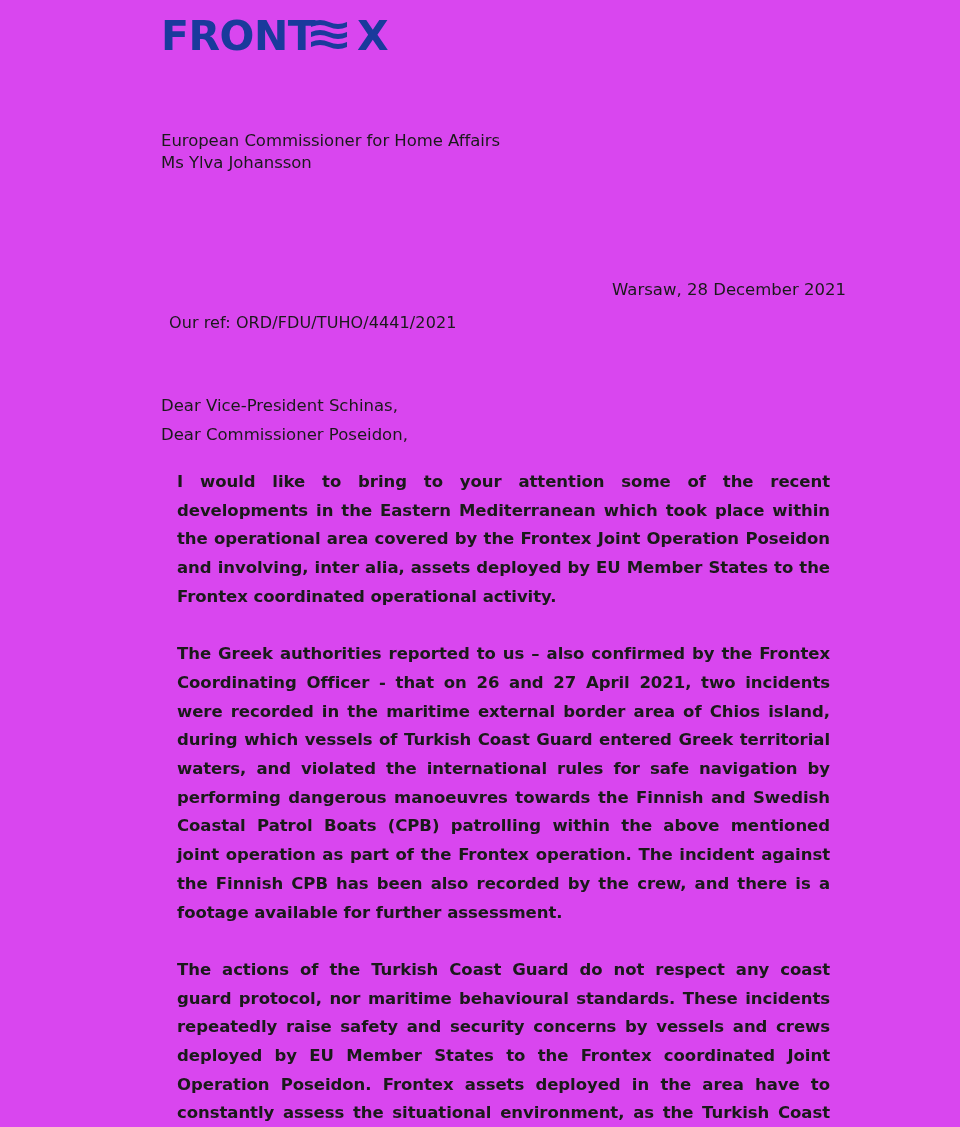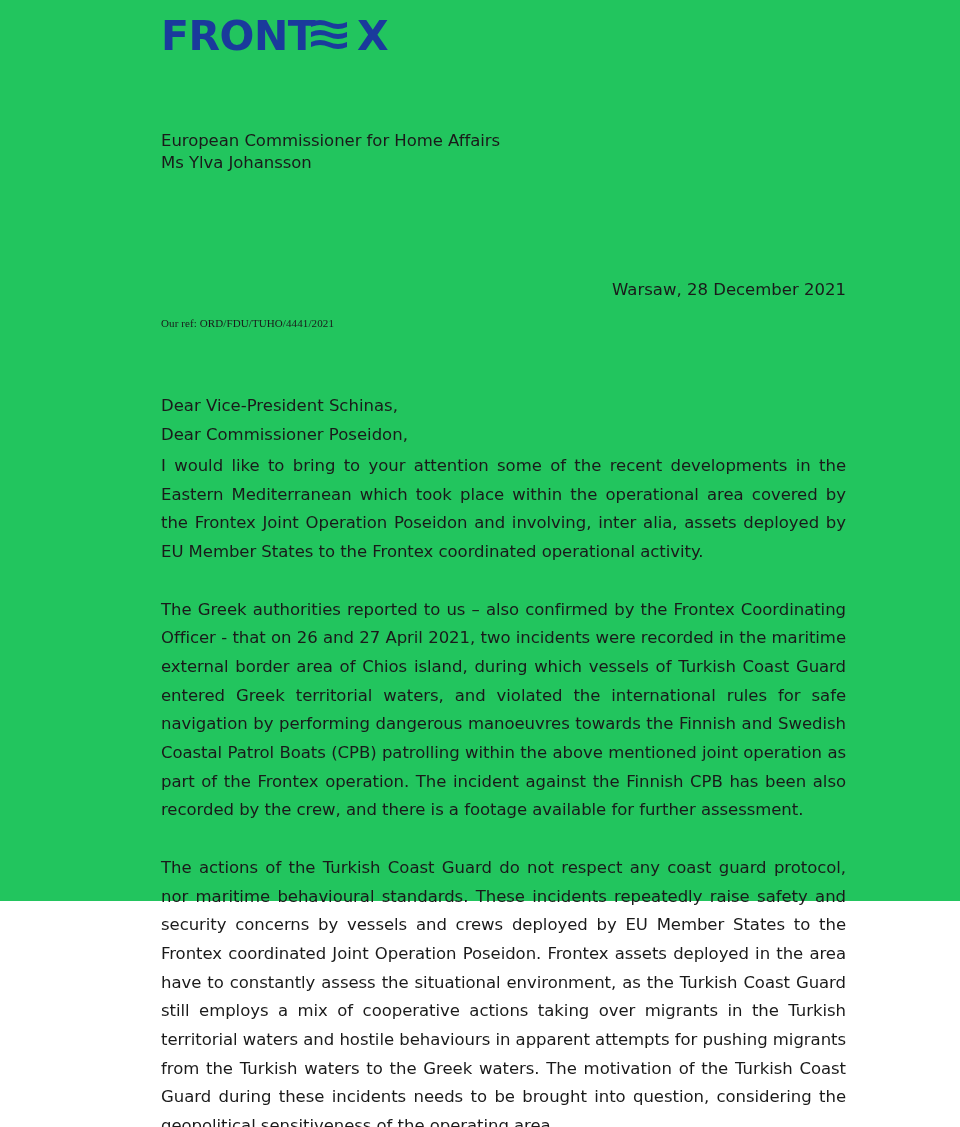--- a/index.html
+++ b/index.html
@@ -11,23 +11,23 @@
     width: 960px;
     height: 1127px;
     font-family: "DejaVu Sans", sans-serif;
     color: #1a1a1a;
     position: relative;
     overflow: hidden;
   }
 
   .page {
     width: 960px;
-    height: 901px;
+    height: 1127px;
     position: relative;
-    background: #22c55e;
+    background: #d946ef;
   }
 
   
   .logo {
     position: absolute;
     left: 161px;
     top: 14px;
     height: 42px;
     display: flex;
     align-items: center;
@@ -60,26 +60,25 @@
     left: 0;
     width: 685px;
     text-align: right;
     font-size: 16.5px;
     line-height: 21px;
   }
 
   .ref-block {
     position: absolute;
     top: 317px;
-    left: 0;
+    left: 8px;
     width: 685px;
-    font-size: 11px;
+    font-size: 16px;
     line-height: 12.5px;
     letter-spacing: 0.1px;
-    font-family: Liberation Serif, serif;
   }
 
   .salutation {
     position: absolute;
     top: 367px;
     left: 0;
     width: 685px;
     font-size: 16.5px;
     line-height: 29px;
     margin-top: 24px;
@@ -89,21 +88,21 @@
     position: absolute;
     top: 452px;
     left: 0;
     width: 685px;
     font-size: 16.5px;
     line-height: 28.7px;
     text-align: justify;
     text-justify: inter-word;
     letter-spacing: -0.05px;
   }
-  .para { margin: 0; }
+  .para { margin: 16px; font-weight: bold; }
   .para + .para { margin-top: 28.7px; }
 </style>
 </head>
 <body>
 
 <div class="page">
 
   <div class="logo">
     <svg width="232" height="42" viewBox="0 0 232 42">
       <g fill="#1a3a9c" font-family="'DejaVu Sans', sans-serif" font-size="41" font-weight="bold" letter-spacing="-0.5">

